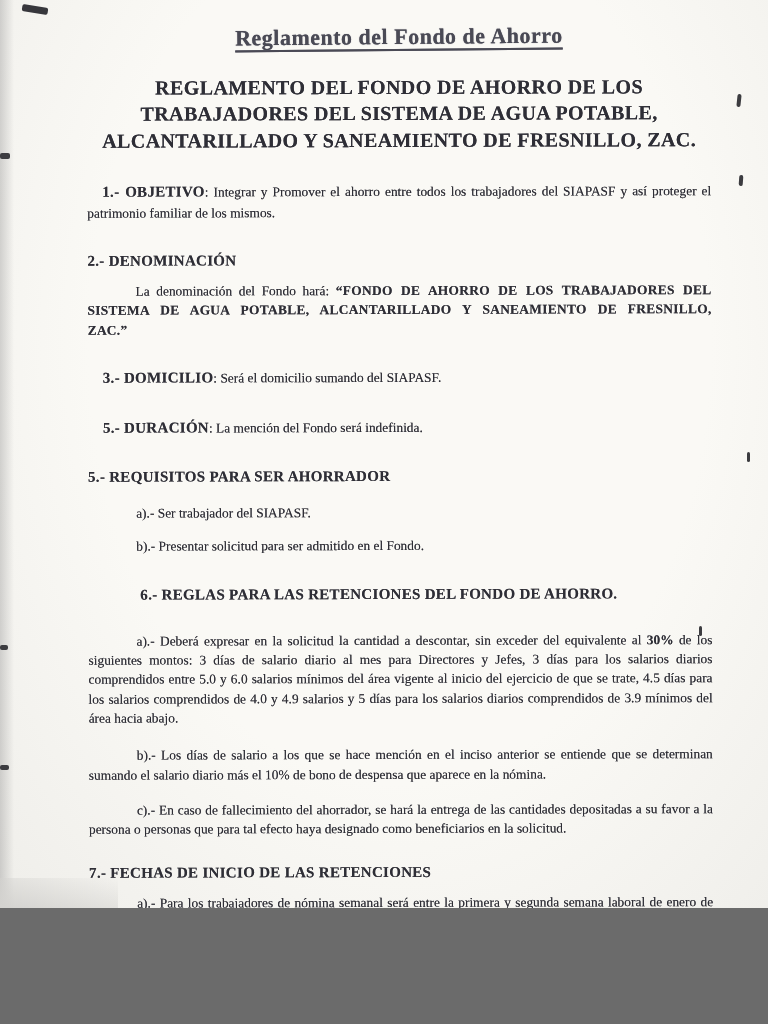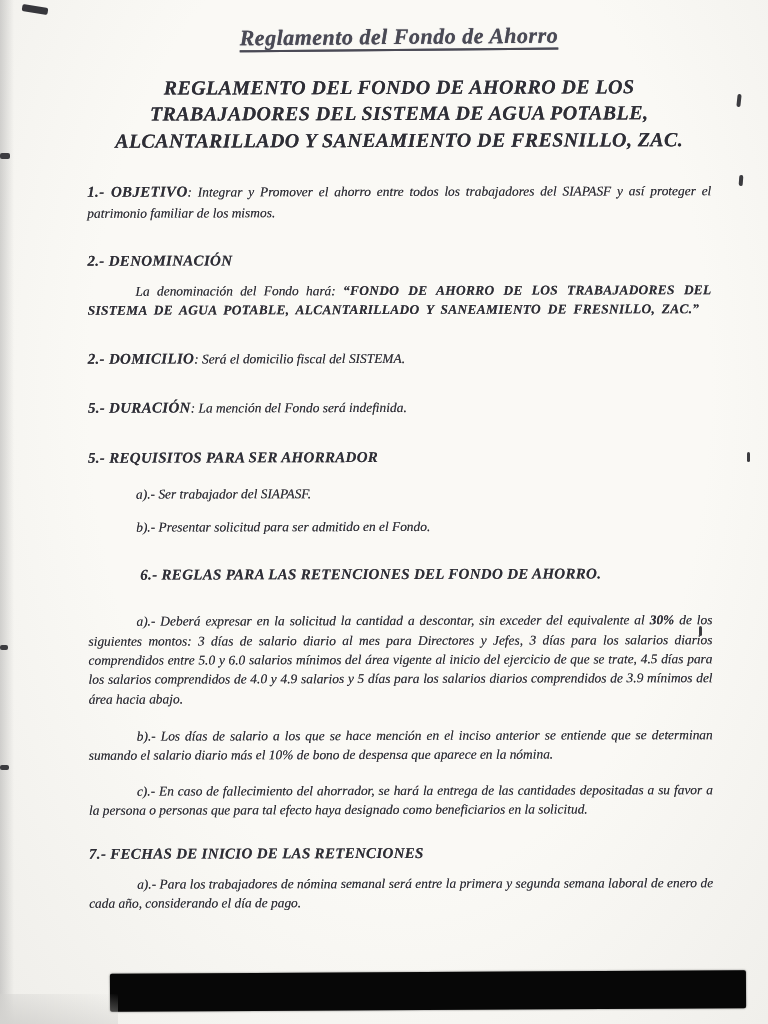--- a/index.html
+++ b/index.html
@@ -1,24 +1,23 @@
 <!DOCTYPE html>
 <html><head>
 <meta charset="utf-8">
 <style>
   html,body { margin:0; padding:0; background:#6b6b6b; }
   .page {
     position:relative;
-    width:768px; height:1024px;
+    width:768px; height:908px;
     margin:0 auto;
     background: radial-gradient(ellipse at 52% 38%, #faf9f5 55%, #efeeea 100%);
     font-family:"Liberation Serif","DejaVu Serif",serif;
     color:#2e2e36;
     overflow:hidden;
-    font-style:italic;
   }
   .content {
     position:relative;
     padding:16px 56px 0 88px;
     transform:rotate(-0.15deg);
   }
   .doc-header {
     margin:8px 0 24px 0;
     text-align:center;
     font-size:22px;
@@ -52,20 +51,21 @@
   .para {
     font-size:13.4px;
     line-height:1.44;
     margin:12px 0 0 0;
     text-align:justify;
   }
   .para .lead {
     font-size:15px;
     font-weight:bold;
     letter-spacing:0.3px;
+    margin-left:15px;
   }
   .para.spaced { margin-top:28px; }
   .first-indent { text-indent:48px; }
   .item {
     font-size:13.4px;
     line-height:1.44;
     margin:14px 0 0 48px;
   }
   .item.first { margin-top:18px; }
   .bold { font-weight:bold; }
@@ -120,21 +120,21 @@
 
     <h1 class="doc-header">Reglamento del Fondo de Ahorro</h1>
 
     <h2 class="main-title">REGLAMENTO DEL FONDO DE AHORRO DE LOS TRABAJADORES DEL SISTEMA DE AGUA POTABLE, ALCANTARILLADO Y SANEAMIENTO DE FRESNILLO, ZAC.</h2>
 
     <p class="para spaced"><span class="lead">1.- OBJETIVO</span><span>: Integrar y Promover el ahorro entre todos los trabajadores del SIAPASF y así proteger el patrimonio familiar de los mismos.</span></p>
 
     <h3 class="sec-head">2.- DENOMINACIÓN</h3>
     <p class="para first-indent justify-wide"><span>La denominación del Fondo hará: </span><span class="caps-bold">“FONDO DE AHORRO DE LOS TRABAJADORES DEL SISTEMA DE AGUA POTABLE, ALCANTARILLADO Y SANEAMIENTO DE FRESNILLO, ZAC.”</span></p>
 
-    <p class="para spaced"><span class="lead">2.- DOMICILIO</span><span>: Será el domicilio fiscal del SISTEMA.</span></p>
+    <p class="para spaced"><span class="lead">3.- DOMICILIO</span><span>: Será el domicilio sumando del SIAPASF.</span></p>
 
     <p class="para spaced"><span class="lead">5.- DURACIÓN</span><span>: La mención del Fondo será indefinida.</span></p>
 
     <h3 class="sec-head">5.- REQUISITOS PARA SER AHORRADOR</h3>
     <p class="item first">a).- Ser trabajador del SIAPASF.</p>
     <p class="item">b).- Presentar solicitud para ser admitido en el Fondo.</p>
 
     <h3 class="sec-head indented">6.- REGLAS PARA LAS RETENCIONES DEL FONDO DE AHORRO.</h3>
     <p class="para first-indent spaced"><span>a).- Deberá expresar en la solicitud la cantidad a descontar, sin exceder del equivalente al </span><span class="bold">30%</span><span> de los siguientes montos: 3 días de salario diario al mes para Directores y Jefes, 3 días para los salarios diarios comprendidos entre 5.0 y 6.0 salarios mínimos del área vigente al inicio del ejercicio de que se trate, 4.5 días para los salarios comprendidos de 4.0 y 4.9 salarios y 5 días para los salarios diarios comprendidos de 3.9 mínimos del área hacia abajo.</span></p>
     <p class="para first-indent" style="margin-top:18px;">b).- Los días de salario  a los que se hace mención en el inciso anterior se entiende que se determinan sumando el salario diario más el 10% de bono de despensa que aparece en la nómina.</p>

